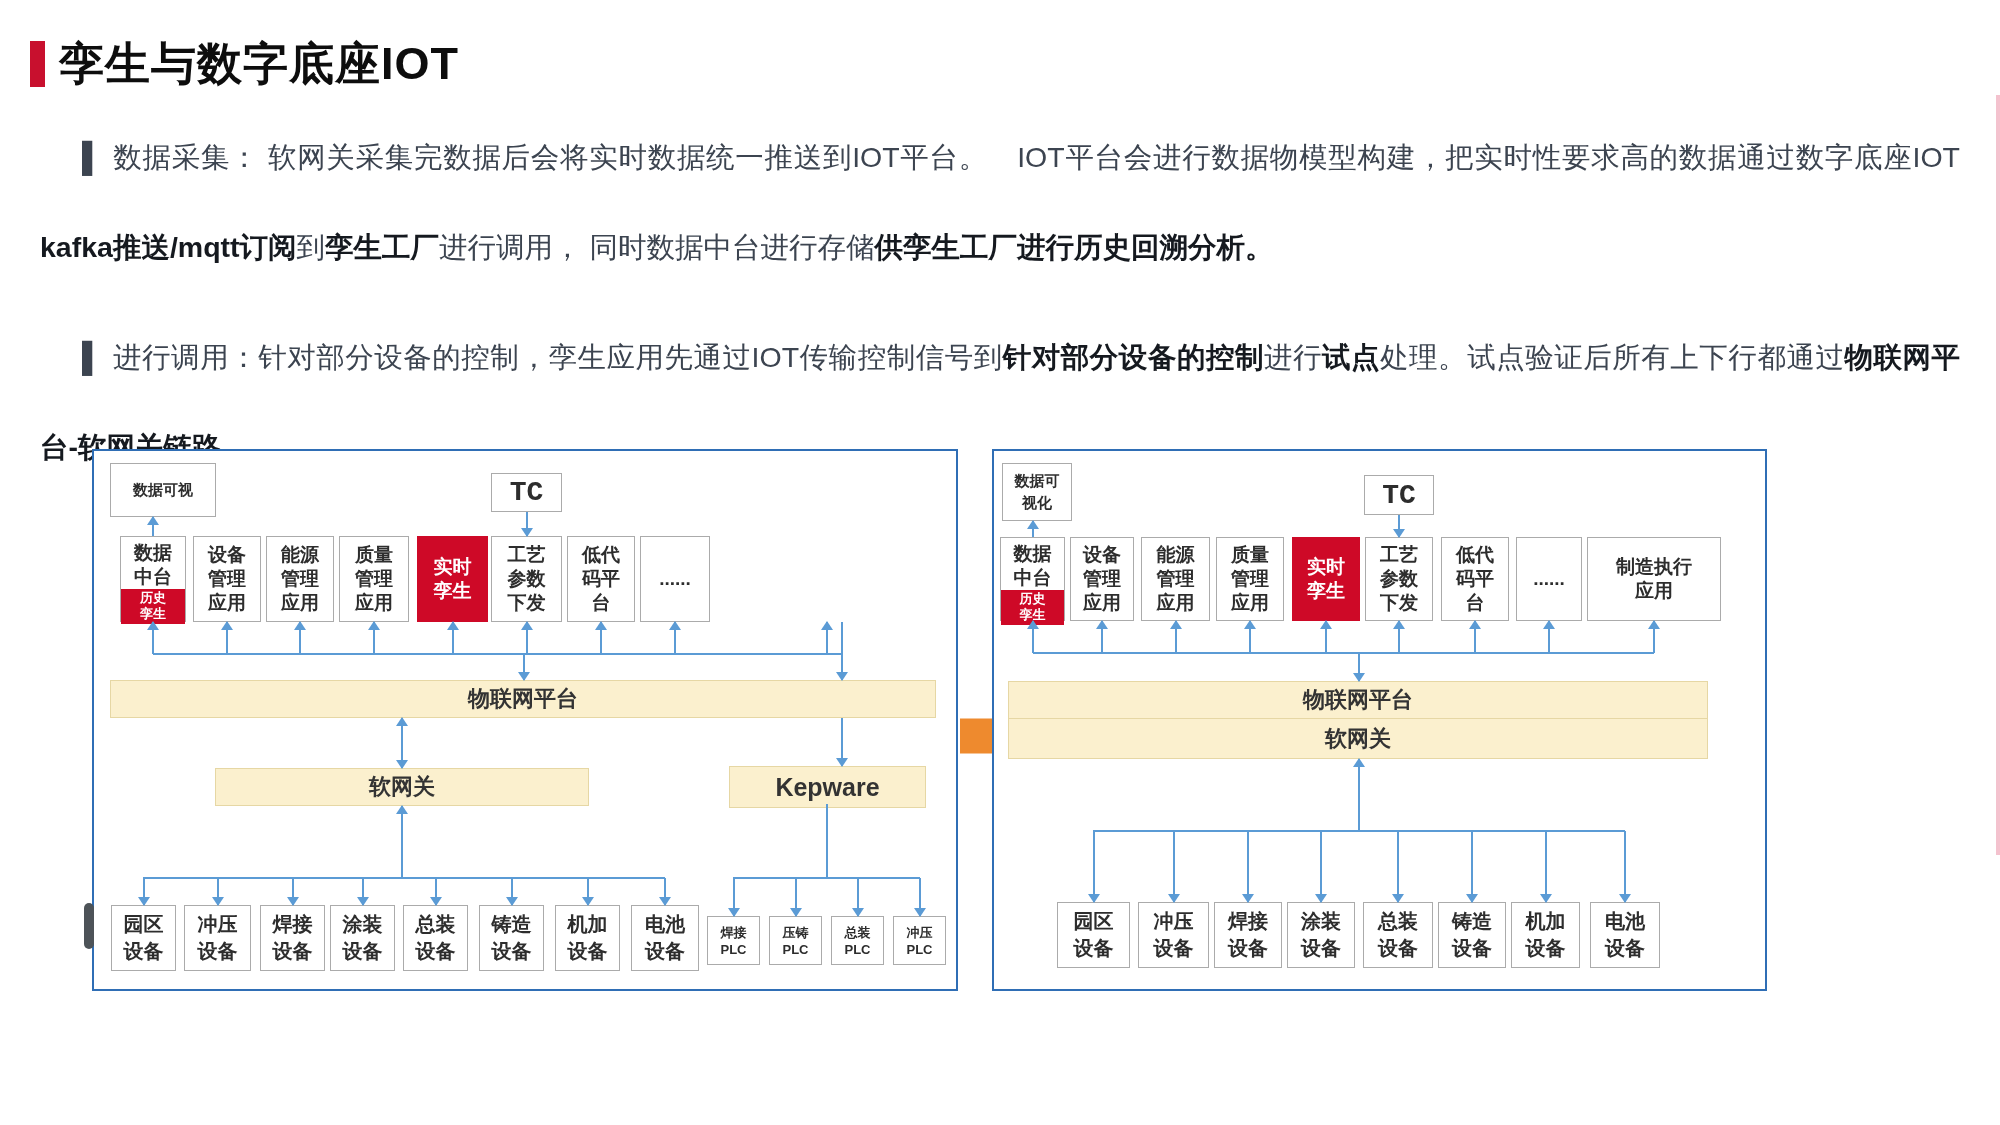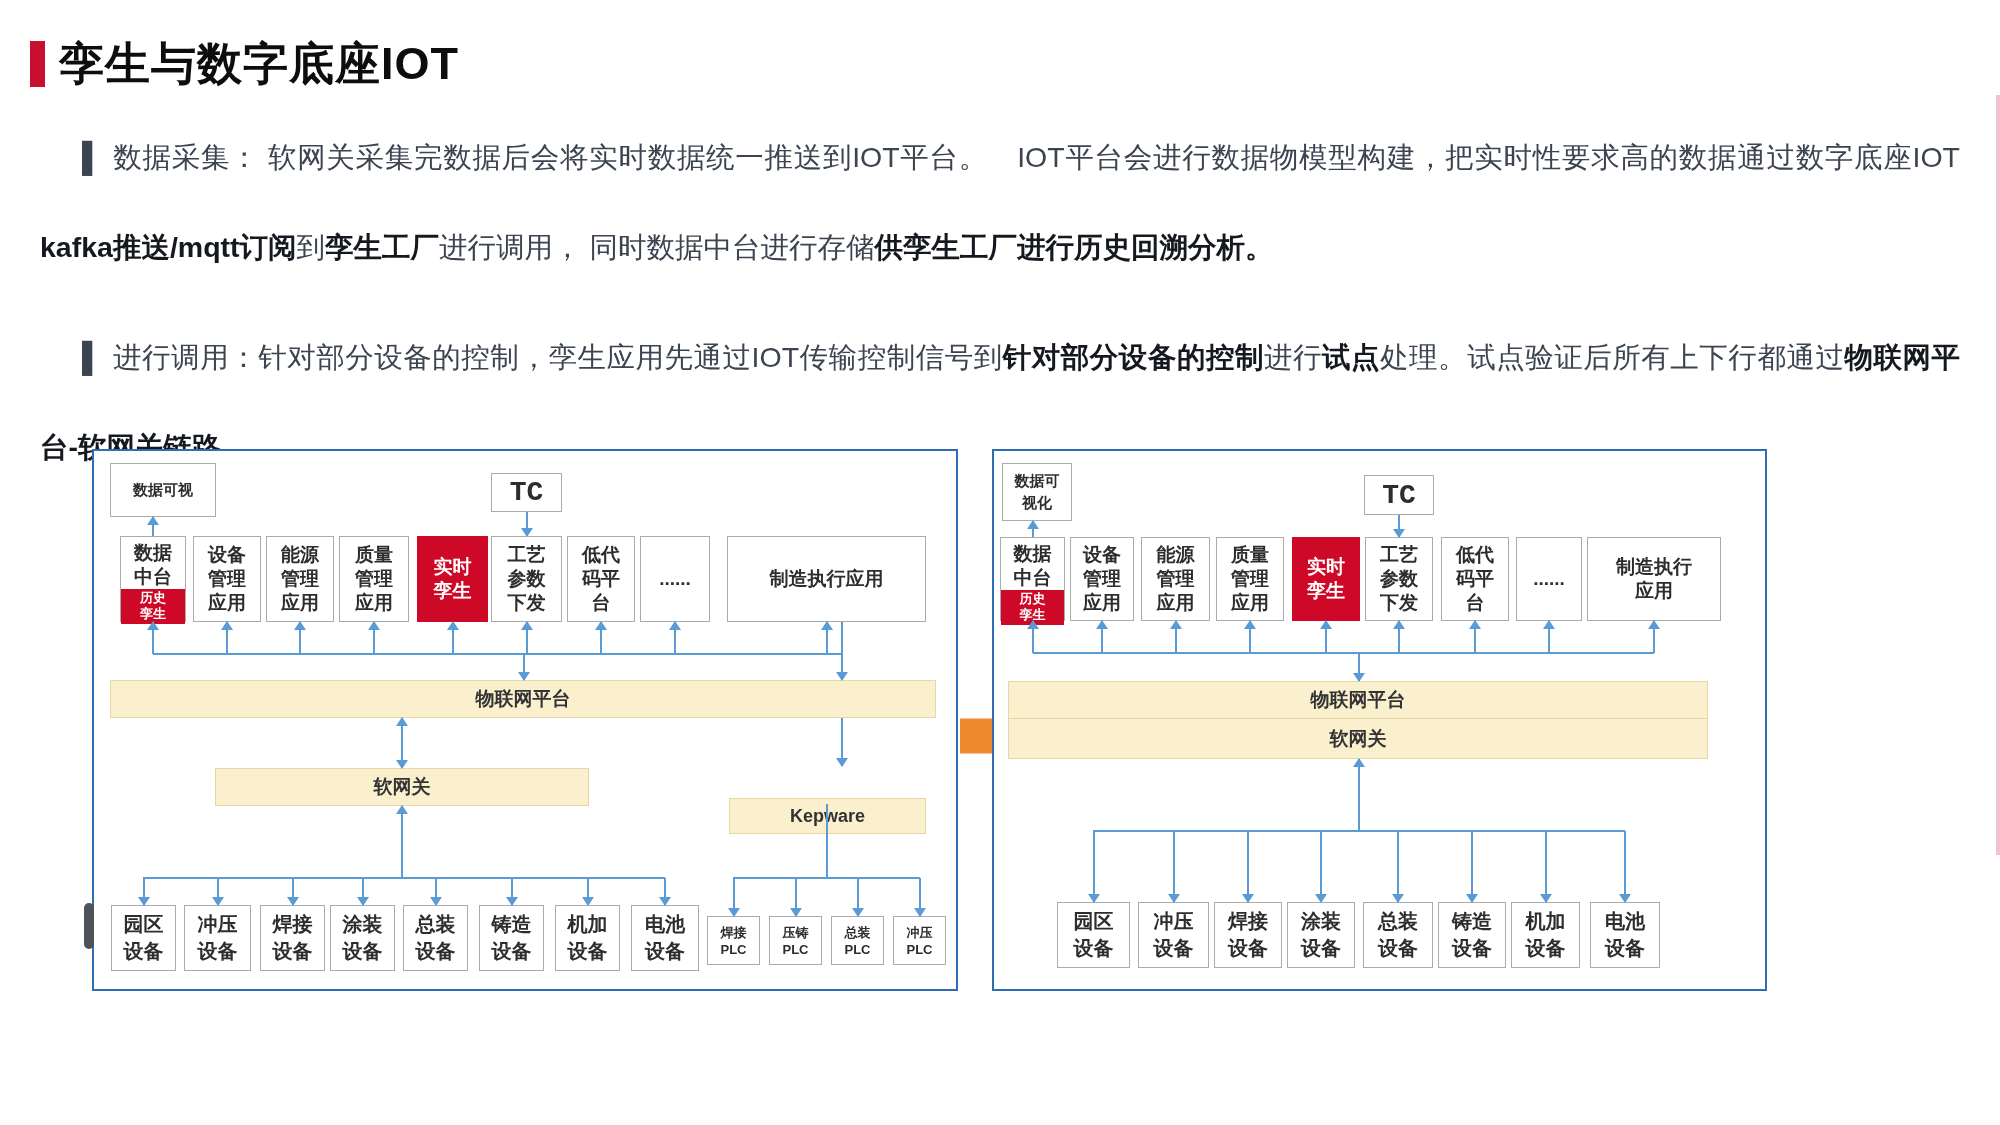--- a/index.html
+++ b/index.html
@@ -21,21 +21,21 @@
         display:flex;align-items:center;justify-content:center;text-align:center;
         font-weight:700;color:#2d2d2d;white-space:pre-line;line-height:1.25;}
   .topbox{font-size:15px;line-height:22px;}
   .tcbox{font-size:28px;font-family:"Liberation Mono","DejaVu Sans Mono",monospace;}
   .red{background:#CE0927;border-color:#CE0927;color:#fff;}
   .col{flex-direction:column;justify-content:flex-start;padding-top:4px;}
   .app-label{flex:1;display:flex;align-items:center;justify-content:center;}
   .sub-red{background:#CE0927;color:#fff;width:100%;font-size:13px;line-height:16px;
            padding:1px 0 2px 0;font-weight:700;white-space:pre-line;}
   .bar{position:absolute;box-sizing:border-box;background:#FBF0CE;border:1px solid #E6D7A4;
-       display:flex;align-items:center;justify-content:center;font-size:19px;font-weight:700;color:#333;}
+       display:flex;align-items:center;justify-content:center;font-size:22px;font-weight:700;color:#333;}
   .dev{font-size:20px;line-height:27px;}
   .plc{font-size:13px;line-height:17px;font-weight:600;}
   .vline{position:absolute;width:2px;background:#5B9BD5;}
   .hline{position:absolute;height:2px;background:#5B9BD5;}
   .tri-up{position:absolute;width:0;height:0;border-left:6px solid transparent;
           border-right:6px solid transparent;border-bottom:9px solid #5B9BD5;}
   .tri-down{position:absolute;width:0;height:0;border-left:6px solid transparent;
           border-right:6px solid transparent;border-top:9px solid #5B9BD5;}
   #transform-arrow{position:absolute;left:960px;top:706px;width:66px;height:60px;background:#EE8A2E;
           clip-path:polygon(0 21%,52% 21%,52% 0,100% 50%,52% 100%,52% 79%,0 79%);}
@@ -71,24 +71,23 @@
 应用</div>
       <div class="dbox red" style="left: 323px; top: 85px; width: 71px; height: 86px; font-size: 19px;">实时
 孪生</div>
       <div class="dbox " style="left: 397px; top: 85px; width: 71px; height: 86px; font-size: 19px;">工艺
 参数
 下发</div>
       <div class="dbox " style="left: 473px; top: 85px; width: 68px; height: 86px; font-size: 19px;">低代
 码平
 台</div>
       <div class="dbox " style="left: 546px; top: 85px; width: 70px; height: 86px; font-size: 19px;">......</div>
-      <div class="dbox " style="left: 633px; top: 85px; width: 199px; height: 86px; font-size: 19px;">制造执行应用</div>
       <div class="bar" style="left: 16px; top: 229px; width: 826px; height: 38px;">物联网平台</div>
       <div class="bar" style="left: 121px; top: 317px; width: 374px; height: 38px;">软网关</div>
-      <div class="bar" style="left: 635px; top: 315px; width: 197px; height: 36px; font-size: 18px; margin-top: 32px;">Kepware</div>
+      <div class="bar" style="left: 635px; top: 315px; width: 197px; height: 42px; font-size: 25px;">Kepware</div>
       <div class="dbox dev" style="left: 17px; top: 454px; width: 65px; height: 66px;">园区
 设备</div>
       <div class="dbox dev" style="left: 90px; top: 454px; width: 67px; height: 66px;">冲压
 设备</div>
       <div class="dbox dev" style="left: 166px; top: 454px; width: 65px; height: 66px;">焊接
 设备</div>
       <div class="dbox dev" style="left: 236px; top: 454px; width: 65px; height: 66px;">涂装
 设备</div>
       <div class="dbox dev" style="left: 309px; top: 454px; width: 65px; height: 66px;">总装
 设备</div>

